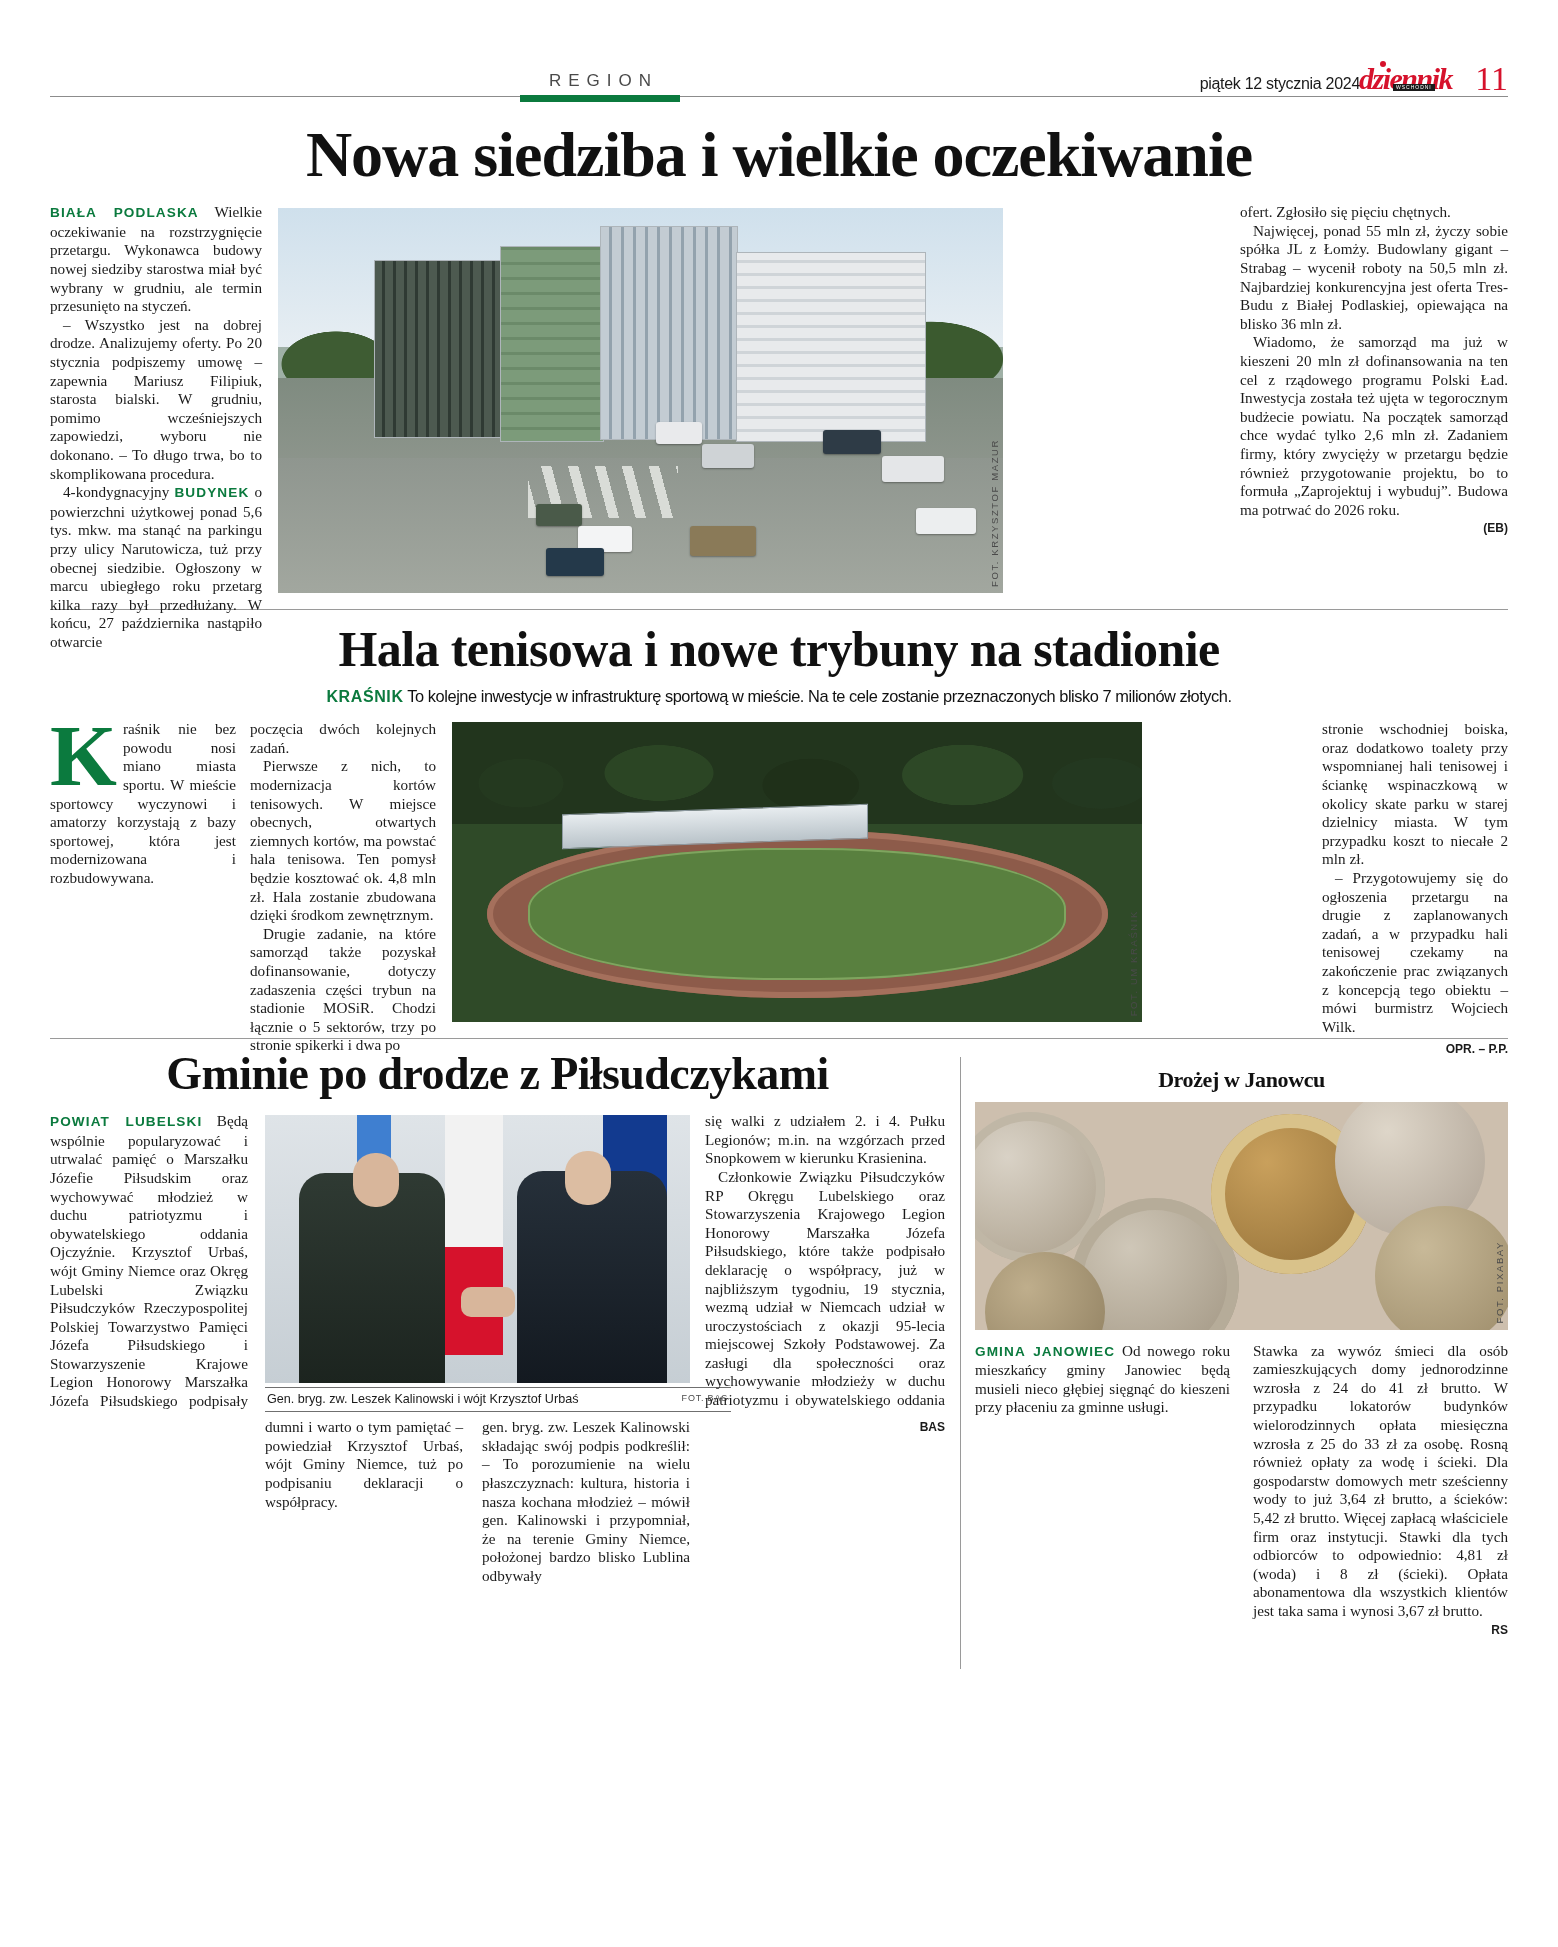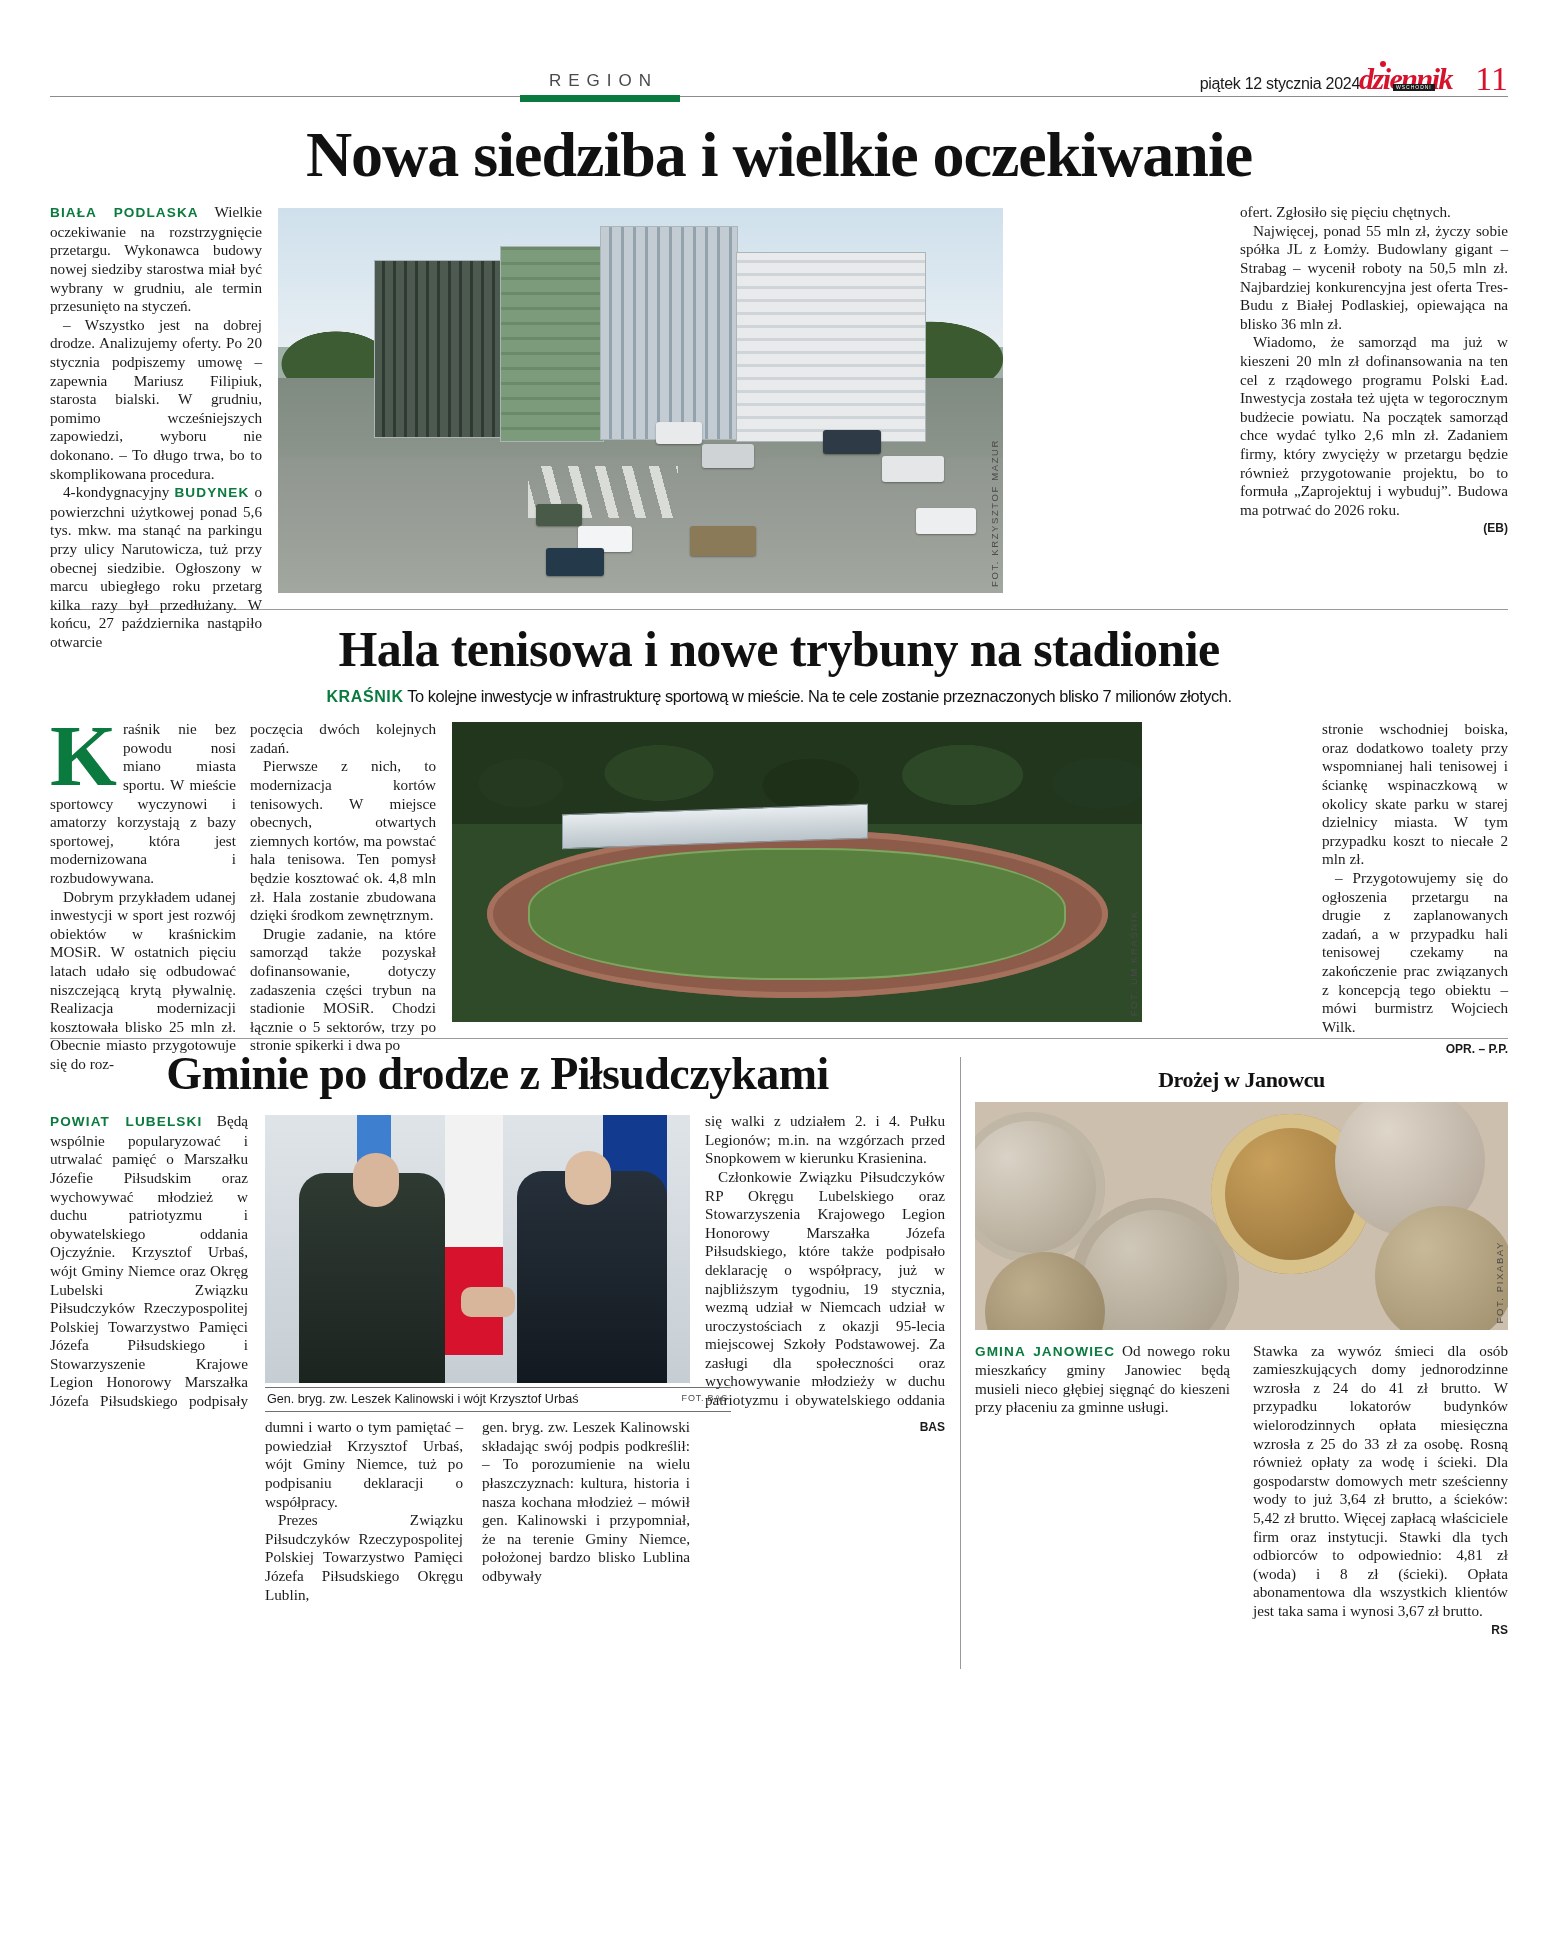--- a/index.html
+++ b/index.html
@@ -249,21 +249,20 @@
   <div class="a2" style="margin-top:14px;">
     <h2 class="head2">Hala tenisowa i nowe trybuny na stadionie</h2>
 
     <div class="lead2">
       <span class="loc">KRAŚNIK</span><span> To kolejne inwestycje w infrastrukturę sportową w mieście. Na te cele zostanie przeznaczonych blisko 7 milionów złotych.</span>
     </div>
 
     <div class="a2grid">
       <div class="col c1">
         <p class="first"><span class="dropcap">K</span><span>raśnik nie bez powodu nosi miano miasta sportu. W mieście sportowcy wyczynowi i amatorzy korzystają z bazy sportowej, która jest modernizowana i rozbudowywana.</span></p>
-        <p>Dobrym przykładem udanej inwestycji w sport jest rozwój obiektów w kraśnickim MOSiR. W ostatnich pięciu latach udało się odbudować niszczejącą krytą pływalnię. Realizacja modernizacji kosztowała blisko 25 mln zł. Obecnie miasto przygotowuje się do roz-</p>
       </div>
 
       <div class="col c2">
         <p class="first">poczęcia dwóch kolejnych zadań.</p>
         <p>Pierwsze z nich, to modernizacja kortów tenisowych. W miejsce obecnych, otwartych ziemnych kortów, ma powstać hala tenisowa. Ten pomysł będzie kosztować ok. 4,8 mln zł. Hala zostanie zbudowana dzięki środkom zewnętrznym.</p>
         <p>Drugie zadanie, na które samorząd także pozyskał dofinansowanie, dotyczy zadaszenia części trybun na stadionie MOSiR. Chodzi łącznie o 5 sektorów, trzy po stronie spikerki i dwa po</p>
       </div>
 
       <div class="fig">
         <div class="photo" style="width:690px;height:300px;">
@@ -322,21 +321,20 @@
           <p>Członkowie Związku Piłsudczyków RP Okręgu Lubelskiego oraz Stowarzyszenia Krajowego Legion Honorowy Marszałka Józefa Piłsudskiego, które także podpisało deklarację o współpracy, już w najbliższym tygodniu, 19 stycznia, wezmą udział w Niemcach udział w uroczystościach z okazji 95-lecia miejscowej Szkoły Podstawowej. Za zasługi dla społeczności oraz wychowywanie młodzieży w duchu patriotyzmu i obywatelskiego oddania Ojczyźnie wręczą pamiątkowe medale 35-lecia Związku Piłsudczyków RP wójtowi Krzysztofowi Urbasiowi, jego zastępcy Henrykowi Smolarzowi oraz dyrektorowi szkoły Jerzemu Wójcikowi.</p>
         </div>
       </div>
 
       <div class="a3row2" style="height:210px;">
         <div class="col cc" style="left:0;width:198px;">
           <p class="first"></p>
         </div>
         <div class="col cc" style="left:215px;width:198px;">
           <p class="first">dumni i warto o tym pamiętać – powiedział Krzysztof Urbaś, wójt Gminy Niemce, tuż po podpisaniu deklaracji o współpracy.</p>
-          <p>Prezes Związku Piłsudczyków Rzeczypospolitej Polskiej Towarzystwo Pamięci Józefa Piłsudskiego Okręgu Lublin,</p>
         </div>
         <div class="col cc" style="left:432px;width:208px;">
           <p class="first">gen. bryg. zw. Leszek Kalinowski składając swój podpis podkreślił: – To porozumienie na wielu płaszczyznach: kultura, historia i nasza kochana młodzież – mówił gen. Kalinowski i przypomniał, że na terenie Gminy Niemce, położonej bardzo blisko Lublina odbywały</p>
         </div>
         <div class="col cc" style="left:655px;width:240px;">
           <p class="first"></p>
           <p class="sig">BAS</p>
         </div>
       </div>
     </div>

